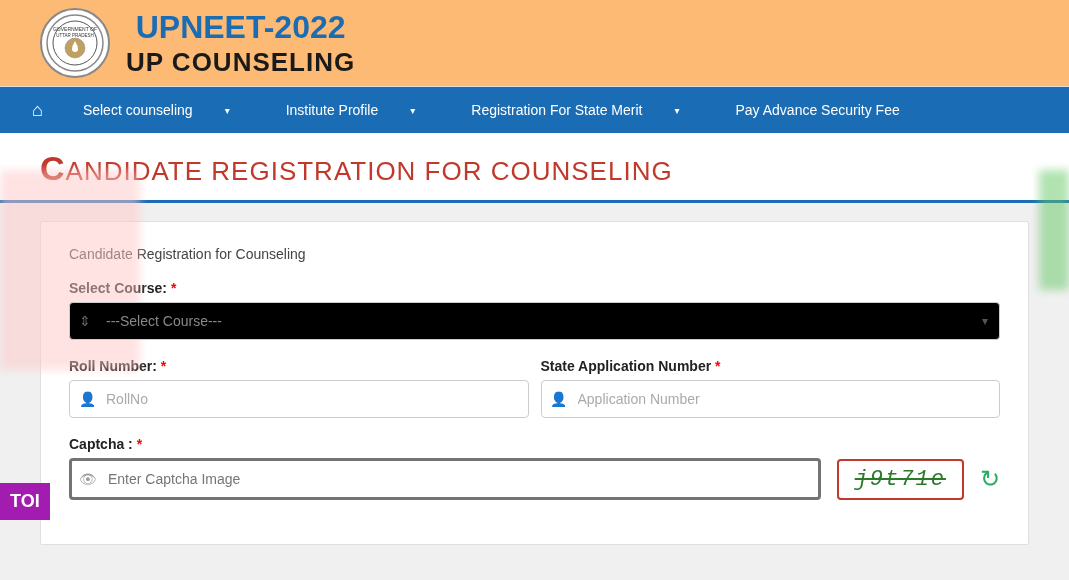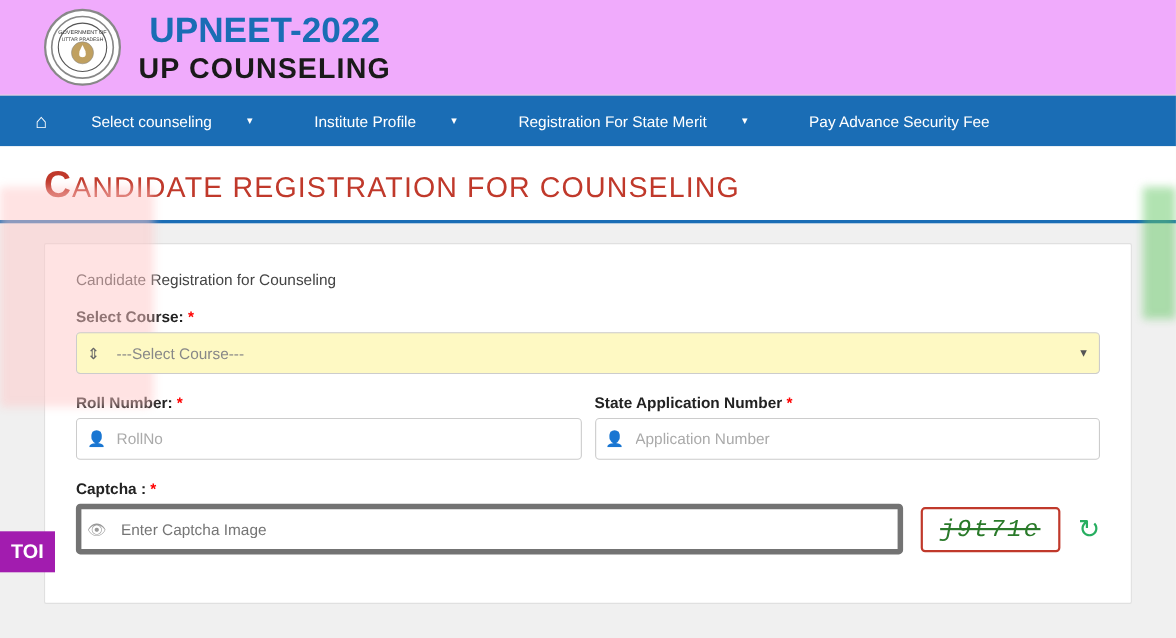--- a/index.html
+++ b/index.html
@@ -6,21 +6,21 @@
     body {
       font-family: Arial, sans-serif;
       background: #f0f0f0;
       min-height: 580px;
       width: 1069px;
       overflow: hidden;
     }
 
     
     .header {
-      background: #f0abfc;
+      background: #fdba74;
       display: flex;
       align-items: center;
       padding: 8px 40px;
       border-bottom: 1px solid #ddd;
     }
     .logo-circle {
       width: 70px;
       height: 70px;
       border-radius: 50%;
       border: 2px solid #888;
@@ -128,21 +128,21 @@
       position: relative;
       margin-bottom: 18px;
     }
     .select-wrapper select {
       width: 100%;
       padding: 10px 12px 10px 36px;
       font-size: 14px;
       border: 1px solid #ccc;
       border-radius: 4px;
       appearance: none;
-      background: #fef9c3;
+      background: #000000;
       color: #888;
       cursor: pointer;
     }
     .select-icon {
       position: absolute;
       left: 10px;
       top: 50%;
       transform: translateY(-50%);
       color: #666;
       font-size: 14px;
@@ -199,21 +199,21 @@
     .captcha-input-wrapper {
       flex: 1;
       position: relative;
       display: flex;
       align-items: center;
     }
     .captcha-input-wrapper input {
       width: 100%;
       padding: 10px 12px 10px 36px;
       font-size: 14px;
-      border: 5px solid #737373;
+      border: 3px solid #737373;
       border-radius: 4px;
     }
     .captcha-img-box {
       border: 2px solid #c0392b;
       padding: 6px 16px;
       border-radius: 4px;
       background: #fff;
       min-width: 120px;
       text-align: center;
     }

